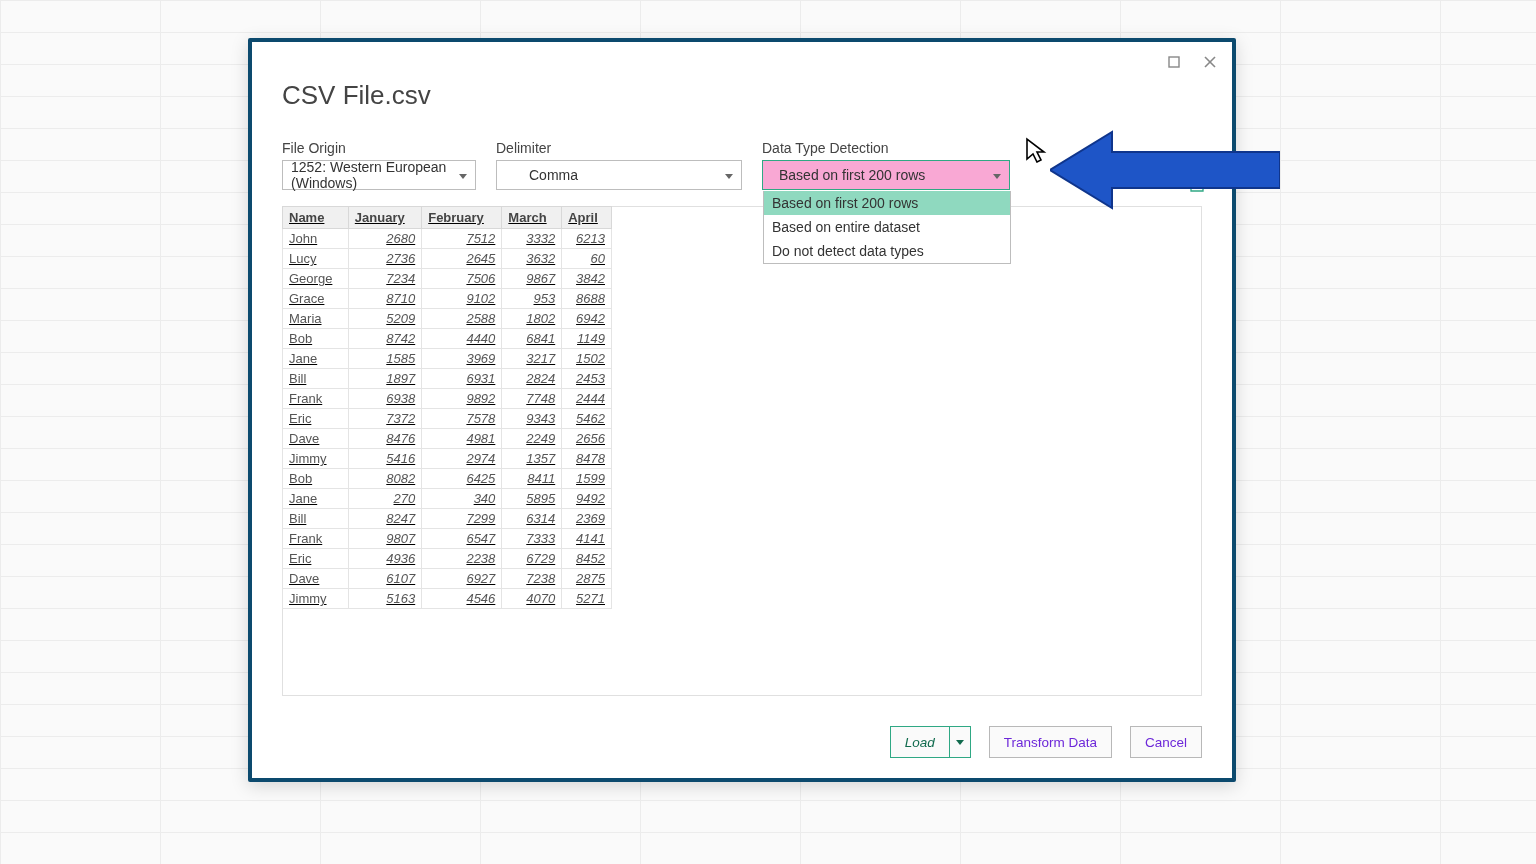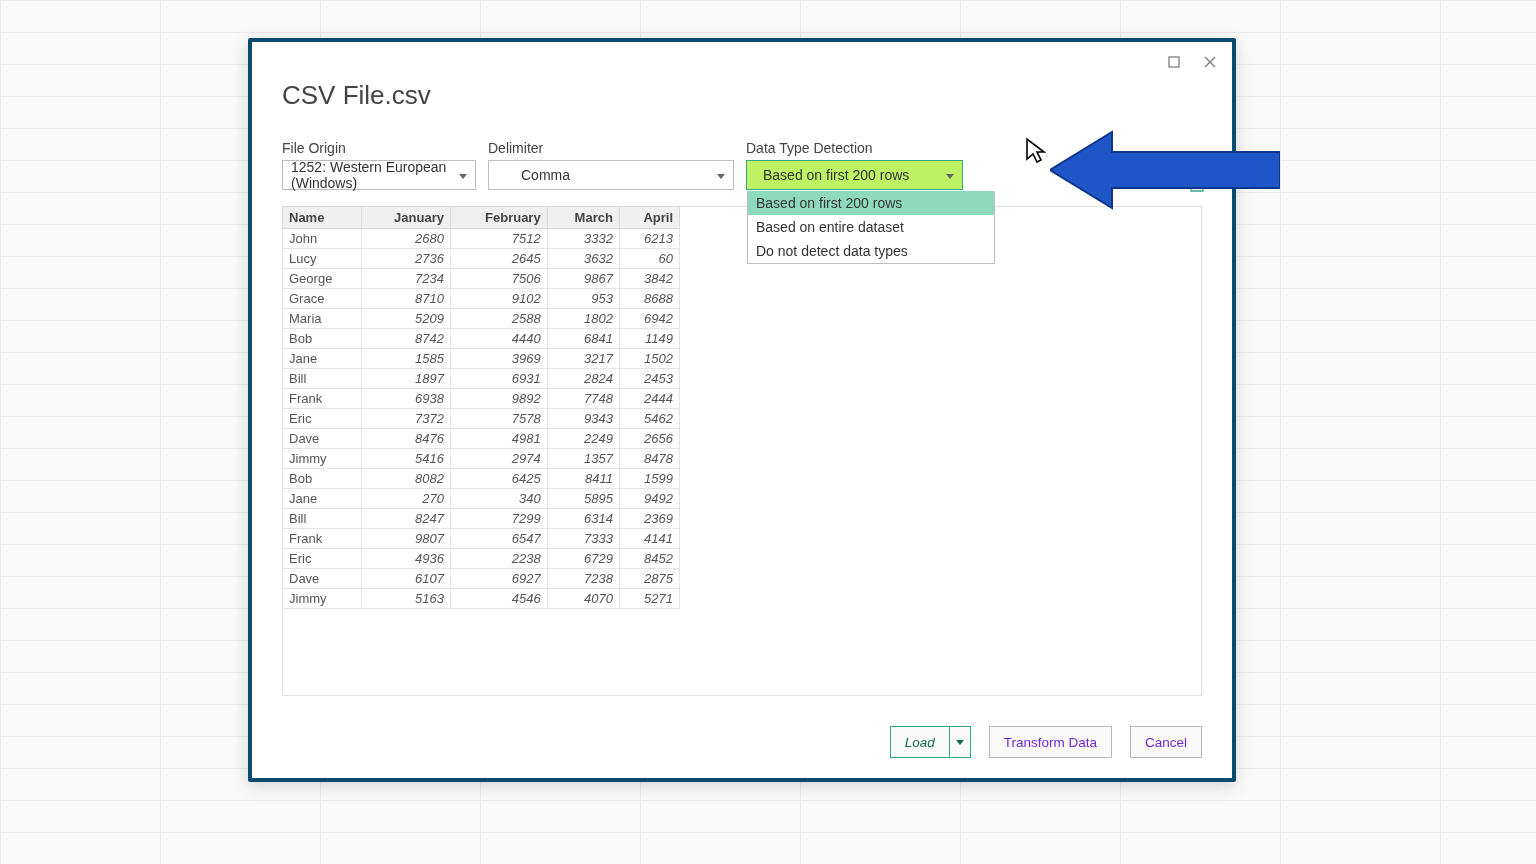--- a/index.html
+++ b/index.html
@@ -38,41 +38,41 @@
     display: flex; align-items: center; justify-content: center;
     color: #888; font-size: 14px;
     cursor: pointer;
   }
   .dialog-title {
     position: absolute; left: 30px; top: 38px;
     font-size: 26px; color: #444; font-weight: 400;
   }
   .controls-row {
     position: absolute; left: 30px; top: 98px;
-    display: flex; gap: 12px; align-items: flex-end;
+    display: flex; gap: 20px; align-items: flex-end;
   }
   .ctrl-label { font-size: 14px; color: #444; margin-bottom: 4px; display:block; }
   .dropdown {
     border: 1px solid #bdbdbd;
     height: 30px;
     padding: 0 24px 0 8px;
     font-size: 14px; color: #333;
     display: flex; align-items: center;
     position: relative; background: #fff;
     cursor: pointer;
   }
   .dropdown::after {
     content: ""; position: absolute; right: 8px; top: 13px;
     border-left: 4px solid transparent;
     border-right: 4px solid transparent;
     border-top: 5px solid #666;
   }
   .file-origin-dd { width: 194px; }
   .delimiter-dd  { width: 246px; padding-left: 32px; }
-  .datatype-dd   { width: 217px; background: #bef264; border-color:#2fa884;padding-left:16px;}
+  .datatype-dd   { width: 248px; background: #f9a8d4; border-color:#2fa884;padding-left:16px;}
   .dt-list {
     position: absolute;
     left: 0; top: 30px;
     width: 248px;
     border: 1px solid #bdbdbd; border-top: none;
     background: #fff;
     z-index: 20;
   }
   .dt-item {
     height: 24px; padding: 0 8px;
@@ -81,32 +81,33 @@
     cursor: pointer;
   }
   .dt-item.hl { background: #8fd9bf; }
   .document-icon {
     position: absolute; left: 938px; top: 132px;
     width: 14px; height: 18px; color: #2fa884;
   }
   .preview-table {
     position: absolute;
     left: 30px; top: 164px;
-    width: 398px;
+    width: 330px;
     border: 1px solid #d0d0d0;
     border-collapse: collapse;
     font-size: 13px;
+    text-decoration: underline;
   }
   .preview-table th {
     background: #f0f0f0; color: #444;
     font-weight: 600; text-align: left;
     border: 1px solid #d8d8d8;
     padding: 3px 6px;
   }
-  .preview-table th.num { text-align: right; margin-top: 20px; }
+  .preview-table th.num { text-align: left; margin-top: 20px; }
   .preview-table td {
     border: 1px solid #e4e4e4;
     padding: 2px 6px;
     color: #555;
   }
   .preview-table td.num { text-align: right; font-style: italic; }
   .content-frame {
     position: absolute;
     left: 30px; right: 30px; top: 164px; bottom: 82px;
     border: 1px solid #e0e0e0;

